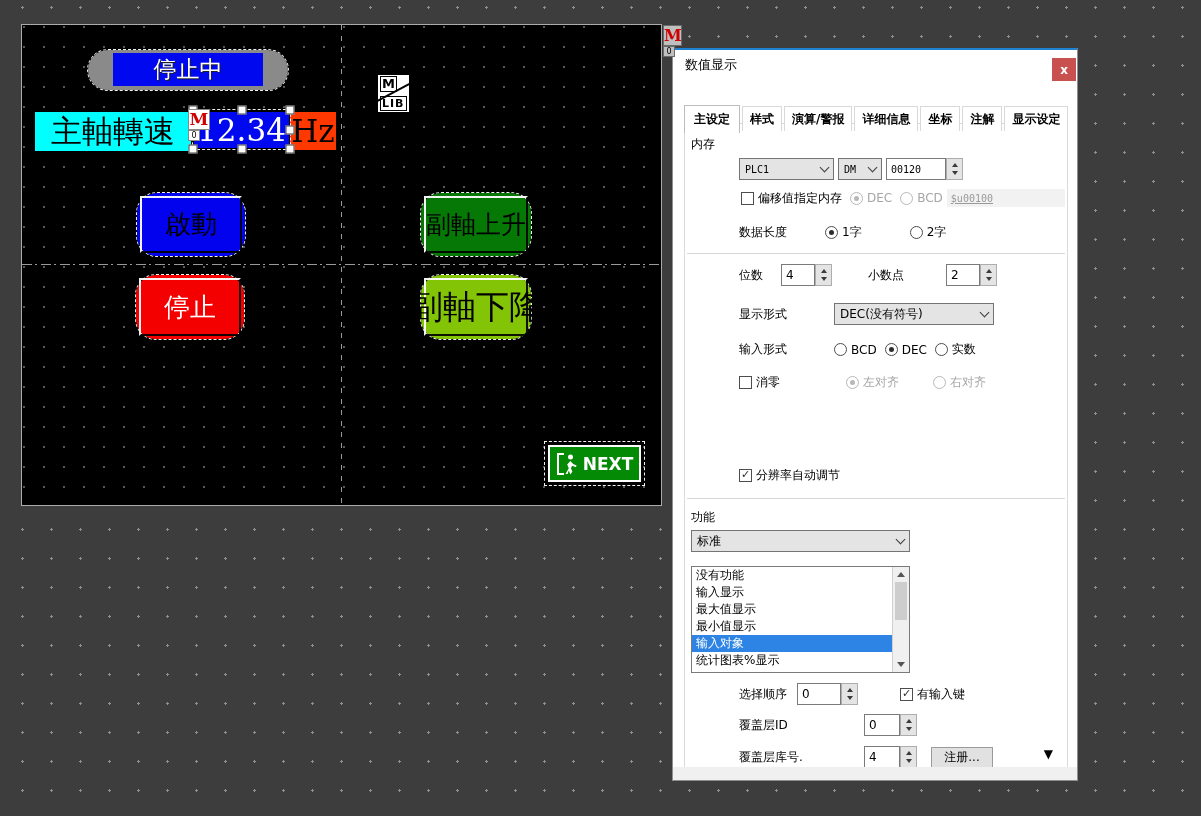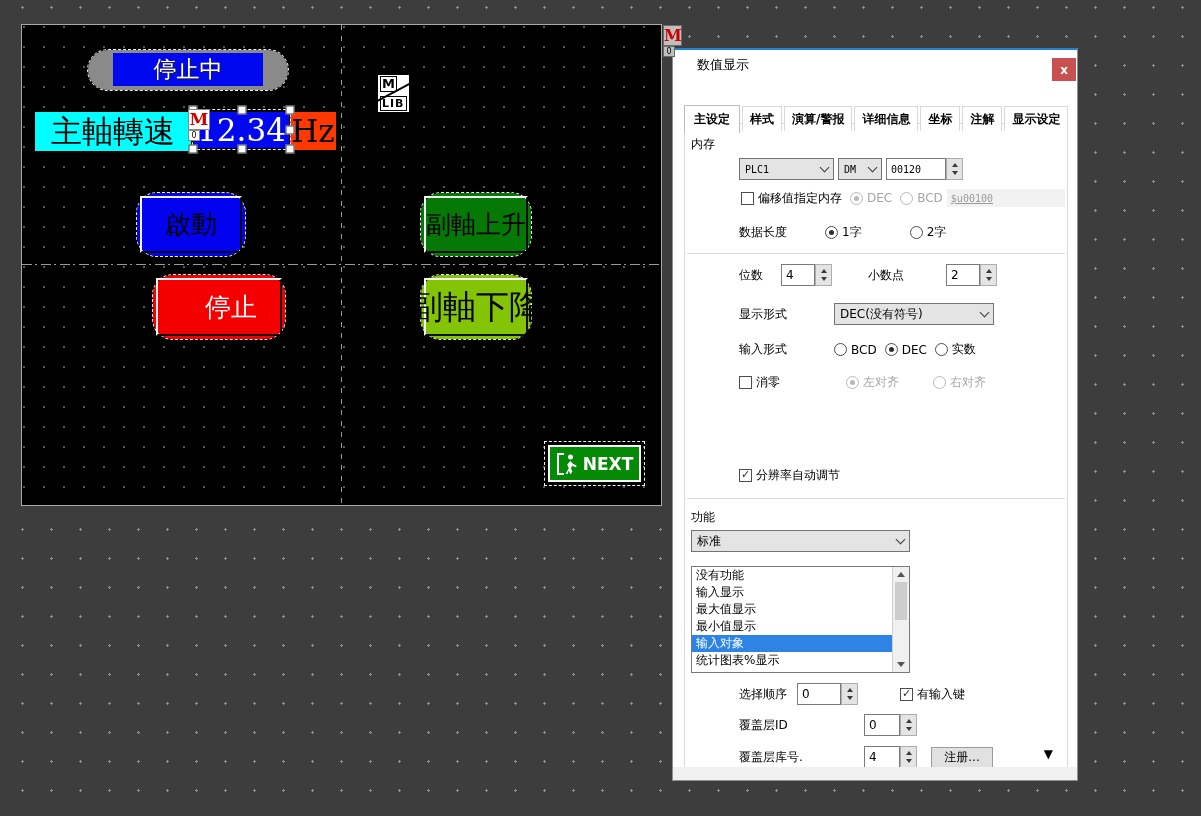--- a/index.html
+++ b/index.html
@@ -61,21 +61,21 @@
   .hmi-btn .cap{position:relative;z-index:2;}
 
   .nextbtn{position:absolute;left:526px;top:420px;width:93px;height:37px;border:2px solid #fff;
            box-sizing:border-box;display:flex;align-items:center;justify-content:center;gap:5px;
            color:#fff;font-weight:bold;font-size:17px;outline:1px dashed #f2f2f2;outline-offset:3px;}
 
   
   .dialog{position:absolute;left:672px;top:48px;width:406px;height:733px;background:#fff;
           border:1px solid #8f8f8f;border-top:2px solid #1f82d2;box-sizing:border-box;z-index:10;
           font-size:12px;color:#000;}
-  .dlg-title{height:30px;display:flex;align-items:center;padding-left:24px;font-size:13px;}
+  .dlg-title{height:30px;display:flex;align-items:center;padding-left:12px;font-size:13px;}
   .closebtn{position:absolute;top:8px;right:1px;width:24px;height:23px;background:#c8504e;color:#fff;
             display:flex;align-items:center;justify-content:center;font-size:12px;font-weight:bold;}
   .dlg-bottom{position:absolute;left:0;right:0;bottom:0;height:13px;background:#f0f0f0;}
 
   .tabs{position:absolute;left:11px;top:53px;display:flex;align-items:flex-end;z-index:3;font-weight:bold;}
   .tab{font-size:12px;padding:4px 7px 3px;border:1px solid #d9d9d9;border-bottom:none;background:#fff;margin-right:2px;white-space:nowrap;}
   .tab.active{padding:5px 9px 5px;position:relative;top:2px;border-color:#bdbdbd;z-index:4;background:#fff;}
 
   .panel{position:absolute;left:11px;top:73px;width:384px;height:645px;border:1px solid #d9d9d9;background:#fff;box-sizing:border-box;}
   .row{position:absolute;display:flex;align-items:center;white-space:nowrap;padding-left:48px;}
@@ -170,21 +170,21 @@
   </div>
 
   <div class="hmi-btn hmi-serif dashed-sel" style="left: 115px; top: 168px; width: 108px; height: 63px; background-color: rgb(2, 2, 238); color: rgb(0, 0, 0);">
     <span class="bevel"></span>
     <span class="cap">啟動</span>
   </div>
   <div class="hmi-btn hmi-serif dashed-sel" style="left: 399px; top: 168px; width: 110px; height: 63px; font-size: 25px; background-color: rgb(6, 120, 6); color: rgb(0, 0, 0);">
     <span class="bevel"></span>
     <span class="cap">副軸上升</span>
   </div>
-  <div class="hmi-btn hmi-serif dashed-sel" style="left: 131px; top: 250px; width: 108px; height: 64px; background-color: rgb(244, 0, 0); color: rgb(255, 255, 255); padding-left: 24px;">
+  <div class="hmi-btn hmi-serif dashed-sel" style="left: 114px; top: 250px; width: 108px; height: 64px; background-color: rgb(244, 0, 0); color: rgb(255, 255, 255);">
     <span class="bevel"></span>
     <span class="cap">停止</span>
   </div>
   <div class="hmi-btn hmi-serif dashed-sel" style="left: 399px; top: 250px; width: 110px; height: 64px; font-size: 33px; background-color: rgb(132, 196, 6); color: rgb(0, 0, 0);">
     <span class="bevel"></span>
     <span class="cap">副軸下降</span>
   </div>
 
   <div class="nextbtn" style="background-color: rgb(4, 138, 4);">
     <svg width="22" height="24" viewBox="0 0 22 24">

